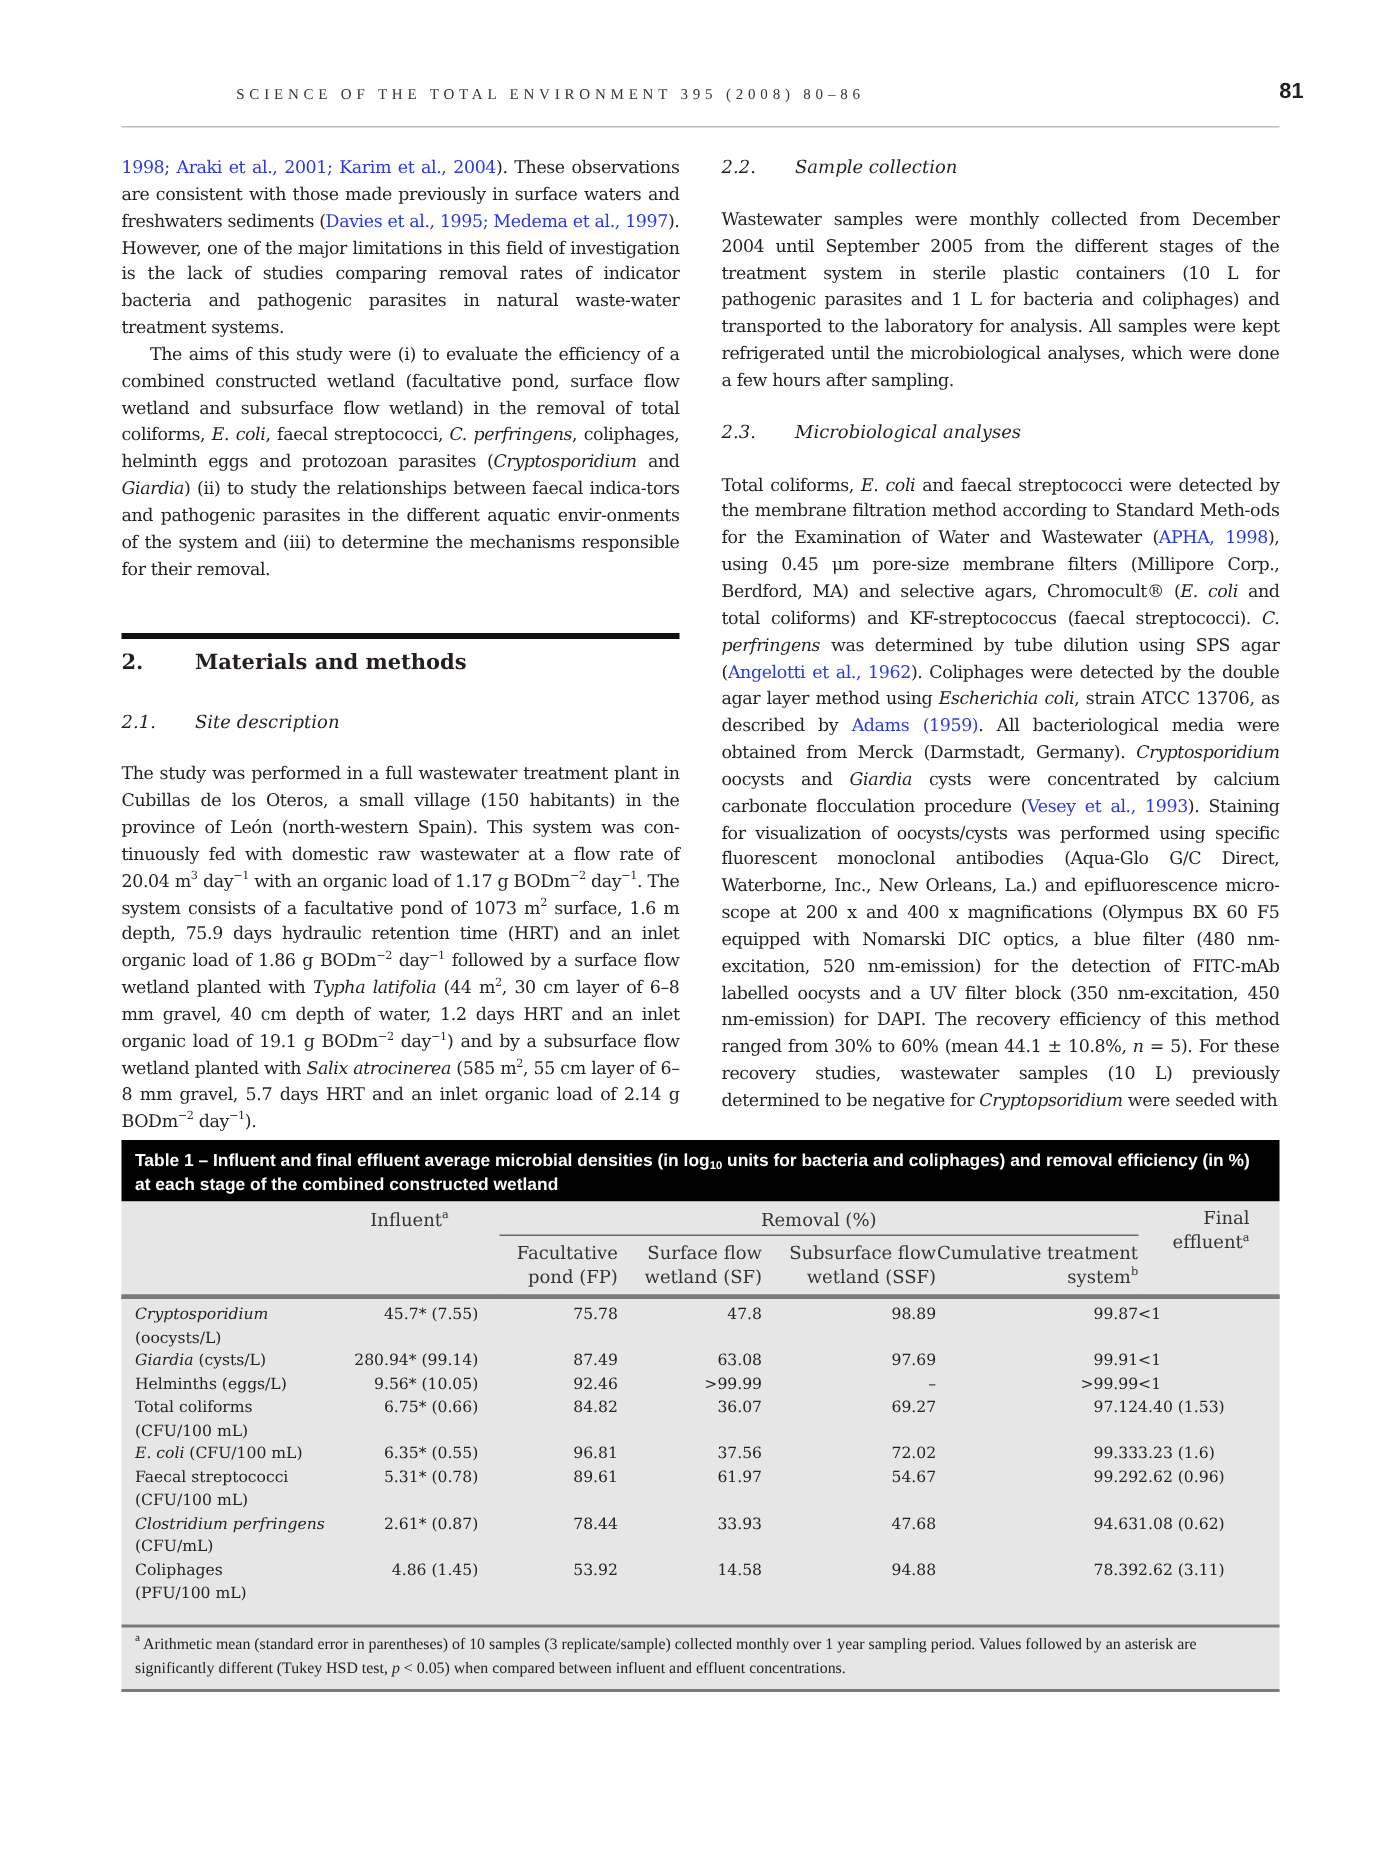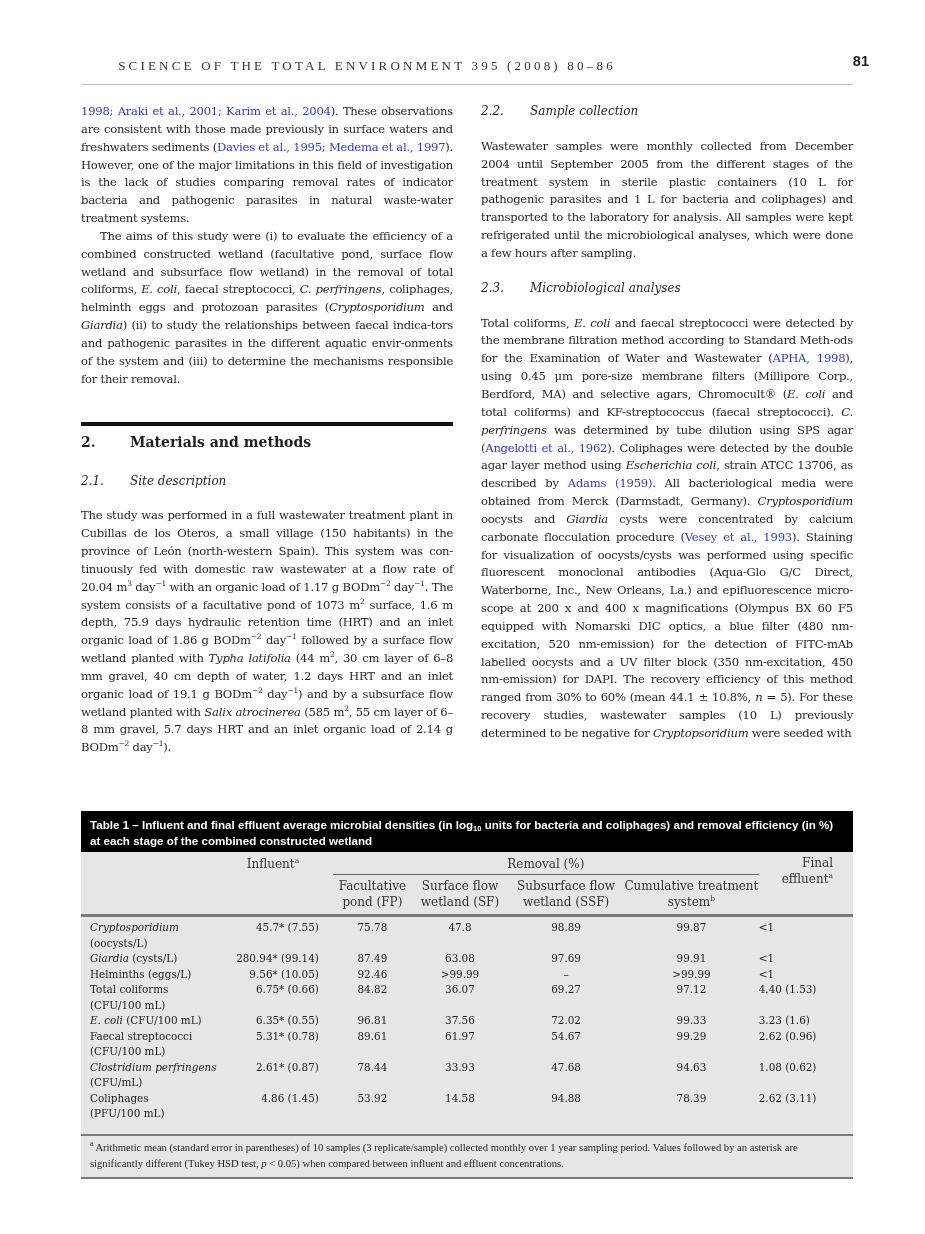--- a/index.html
+++ b/index.html
@@ -1,55 +1,55 @@
 <!DOCTYPE html>
 <html><head>
 <meta charset="utf-8">
 <style>
   html, body { margin: 0; padding: 0; background: #ffffff; }
   body { width: 925px; height: 1234px; position: relative; overflow: hidden;
          font-family: "DejaVu Serif", "Liberation Serif", serif; color: #231f20; }
   .header-journal { position: absolute; left: 0; width: 734px; top: 58px; text-align: center;
-         font-size: 13px; letter-spacing: 3.2px; color: #333; font-family: "Liberation Serif", serif; }
+         font-size: 10px; letter-spacing: 3.2px; color: #333; font-family: "Liberation Serif", serif; }
   .page-num { position: absolute; right: 56px; top: 53px; font-weight: bold; font-size: 14.5px;
          font-family: "Liberation Sans", sans-serif; }
   .header-rule { position: absolute; left: 81px; width: 772px; top: 84px; border-top: 1px solid #bdbdbd; }
   .col { position: absolute; top: 103px; width: 372px; font-size: 11.6px; line-height: 17.85px;
          text-align: justify; font-family: "DejaVu Serif", serif; letter-spacing: -0.25px; }
   .col.left { left: 81px; }
   .col.right { left: 481px; }
   .col p { margin: 0; }
   .col p.indent { text-indent: 19px; }
   .cite { color: #2b3ad9; }
   i { font-style: italic; }
   .sec-rule { border-top: 4px solid #111; margin-top: 33px; }
   .sec-title { font-weight: bold; font-size: 14px; margin-top: 8px; height: 22px;
          font-family: "DejaVu Serif", serif; letter-spacing: 0; }
   .sec-title .num, .subsec .num { display: inline-block; width: 49px; }
   .subsec { font-style: italic; font-size: 12px; margin: 17px 0 17px 0; letter-spacing: 0; }
   .subsec.first { margin-top: 0; }
   sup { font-size: 7.5px; line-height: 0; vertical-align: 5px; }
   sub { font-size: 7.5px; line-height: 0; vertical-align: -2px; }
-  .table-wrap { position: absolute; left: 81px; top: 811px; width: 772px;
+  .table-wrap { position: absolute; left: 81px; top: 760px; width: 772px;
          font-family: "DejaVu Sans", "Liberation Sans", sans-serif; }
   .table-caption { background: #000; color: #fff; font-weight: bold; font-size: 11.6px;
          line-height: 15.5px; padding: 6px 8px 4px 9px; font-family: "Liberation Sans", sans-serif; }
   .table-body { background: #e6e6e6; }
   table { border-collapse: collapse; width: 100%; font-size: 10.3px; }
   th { font-weight: normal; font-size: 12px; color: #333; font-family: "DejaVu Serif", serif; }
   td { color: #222; font-family: "DejaVu Serif", serif; font-size: 10.4px; vertical-align: top; }
   .hdr-row1 th { padding-top: 3px; height: 18px; text-align: center; }
-  .hdr-row2 th { padding: 4px 0 4px 0; line-height: 15.5px; }
+  .hdr-row2 th { padding: 4px 0 4px 0; line-height: 15.5px; text-align: right; }
   .removal-group { border-bottom: 1px solid #666; }
   .hdr-bottom { border-bottom: 3px solid #7a7a7a; }
   tr.data td { line-height: 15.5px; padding: 0; }
   tr.data:first-child td { padding-top: 3px; }
   td.name { padding-left: 9px !important; width: 140px; }
   td.infl { text-align: right; padding-right: 14px !important; width: 95px; }
-  td.c { text-align: center; }
+  td.c { text-align: right; }
   td.fin { padding-left: 0 !important; width: 75px; }
   .table-footnote { border-top: 2px solid #7a7a7a; border-bottom: 2px solid #7a7a7a; background: #e6e6e6;
          font-size: 10.6px; line-height: 16.5px; padding: 4px 8px 4px 9px; color: #222;
          font-family: "Liberation Serif", serif; }
   .table-footnote p { margin: 0; }
 </style>
 </head>
 <body>
 
 <div class="header-journal">SCIENCE OF THE TOTAL ENVIRONMENT 395 (2008) 80–86</div>

